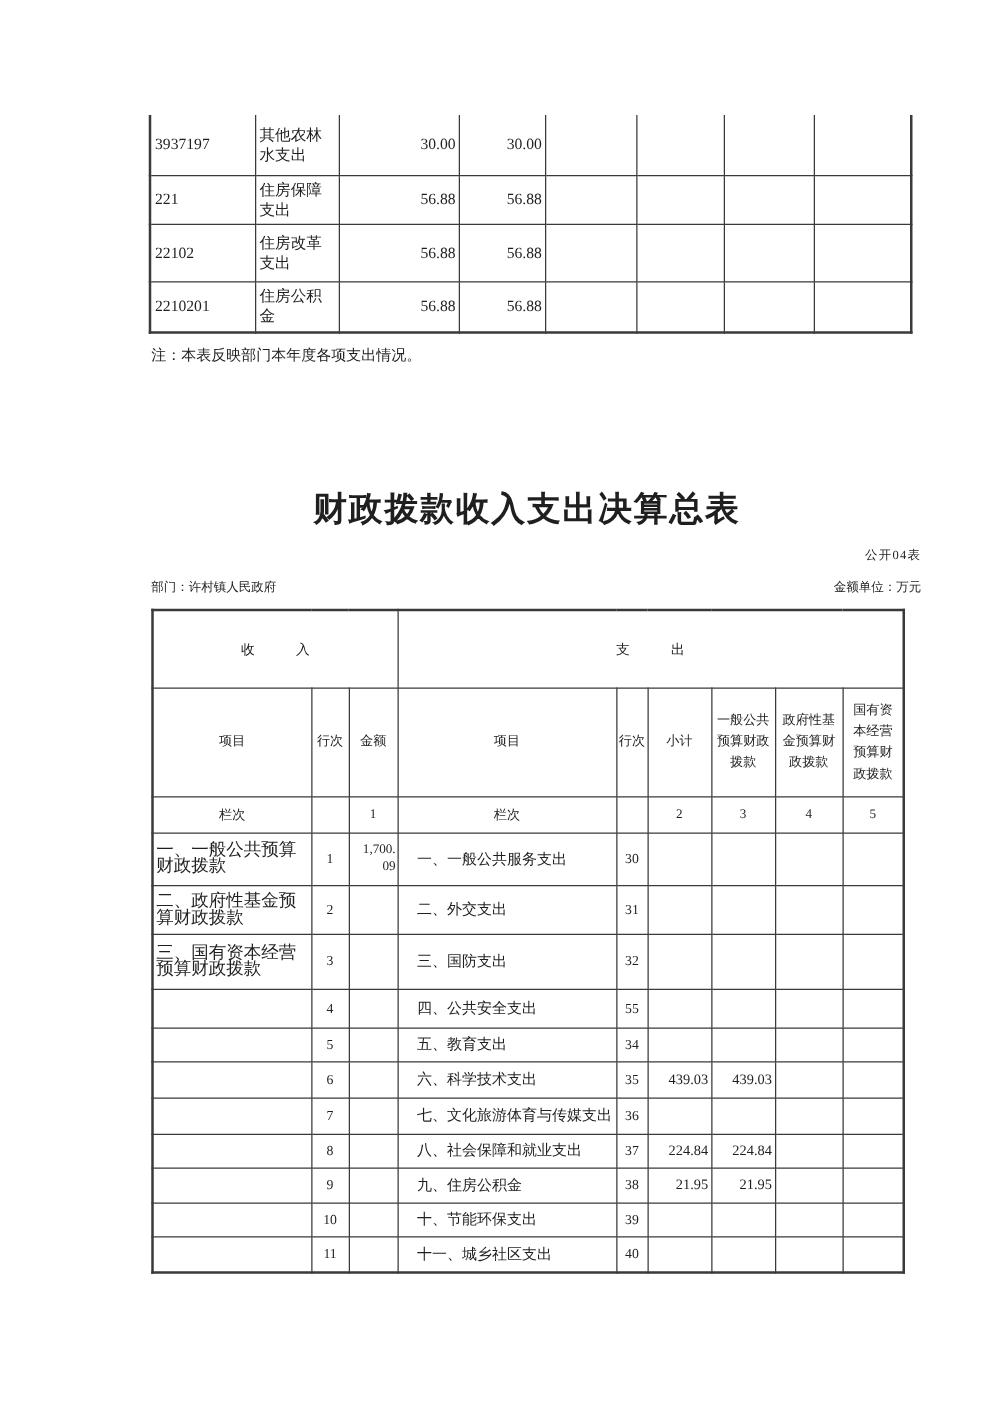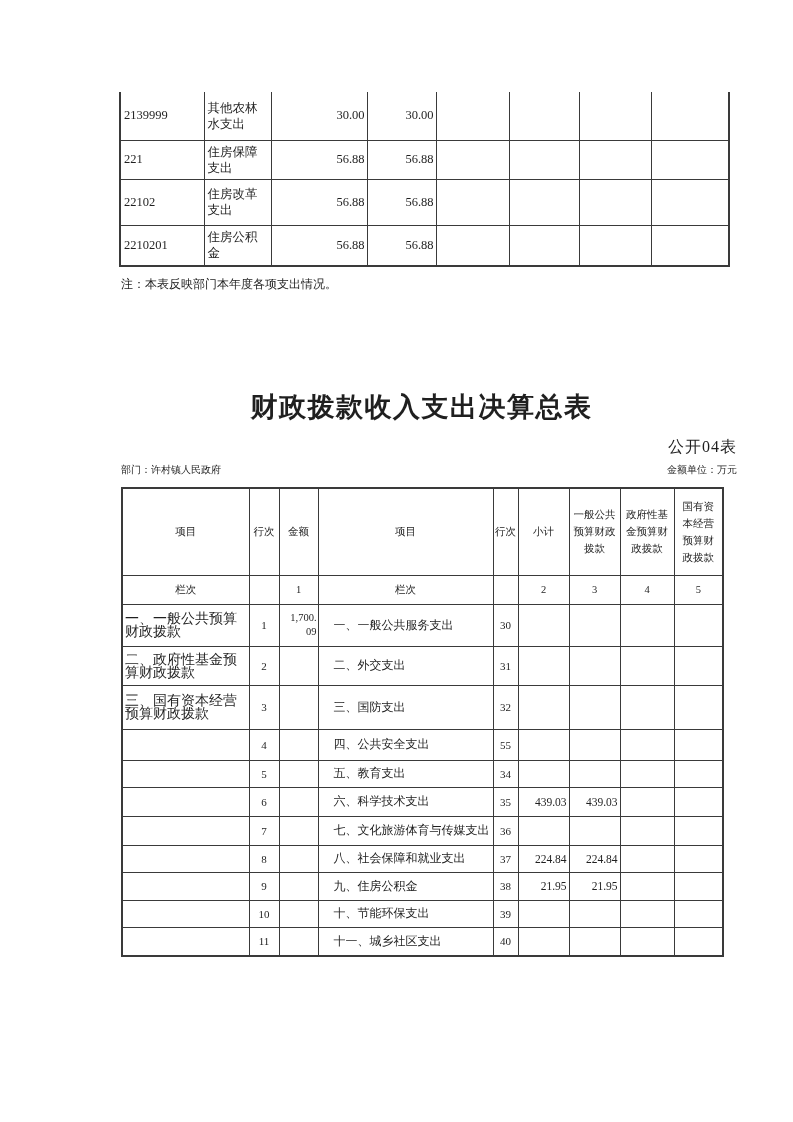--- a/index.html
+++ b/index.html
@@ -17,21 +17,21 @@
   .toptbl .namewrap{width:54px;line-height:16px;}
   .toptbl td.num{text-align:right;padding-right:2px;}
 
   .note{position:absolute;left:121px;top:277px;font-size:12px;line-height:14px;}
 
   .title{position:absolute;left:121px;top:389px;width:601px;text-align:center;
          font-family:"Liberation Sans","DejaVu Sans",sans-serif;
          font-weight:bold;font-size:27px;letter-spacing:1.5px;}
 
   .formno{position:absolute;left:121px;top:437px;width:616px;text-align:right;
-          font-size:16px;letter-spacing:1px;}
+          font-size:10px;letter-spacing:1px;}
   .metaline{position:absolute;left:121px;top:463px;width:616px;font-size:10px;}
   .metaline .dept{float:left;}
   .metaline .unit{float:right;margin-left:24px;}
 
   
   .maintbl{position:absolute;left:121px;top:487px;width:601px;border:2px solid #3a3a3a;}
   .maintbl td{border:1px solid #3a3a3a;}
   .sechead{font-size:11px;text-align:center;}
   .sechead .spread{letter-spacing:33px;padding-left:33px;}
   .colhead{font-size:10.5px;text-align:center;line-height:17px;}
@@ -56,21 +56,21 @@
         <col style="width:67px">
         <col style="width:96px">
         <col style="width:69px">
       <col style="width:73px">
         <col style="width:70px">
         <col style="width:72px">
         <col style="width:78px">
     </colgroup>
     <tbody>
         <tr style="height:48px">
-      <td class="code">2139999</td>
+      <td class="code">3937197</td>
       <td class="name">
             <div class="namewrap">其他农林水支出</div>
           </td>
       <td class="num">30.00</td>
       <td class="num">30.00</td>
       <td></td>
       <td></td>
       <td></td>
       <td></td>
     </tr>
@@ -128,20 +128,24 @@
         <col style="width:30px">
         <col style="width:39px">
       <col style="width:175px">
         <col style="width:25px">
         <col style="width:51px">
       <col style="width:51px">
         <col style="width:54px">
         <col style="width:49px">
     </colgroup>
     <tbody>
+        <tr style="height:62px">
+      <td class="sechead" colspan="3"><span class="spread">收入</span></td>
+      <td class="sechead" colspan="6"><span class="spread">支出</span></td>
+    </tr>
     <tr style="height:87px">
       <td class="colhead">项目</td>
       <td class="colhead">行次</td>
       <td class="colhead">金额</td>
       <td class="colhead">项目</td>
       <td class="colhead">行次</td>
       <td class="colhead">小计</td>
       <td class="colhead">
             <div class="wrap4">一般公共预算财政拨款</div>
           </td>

